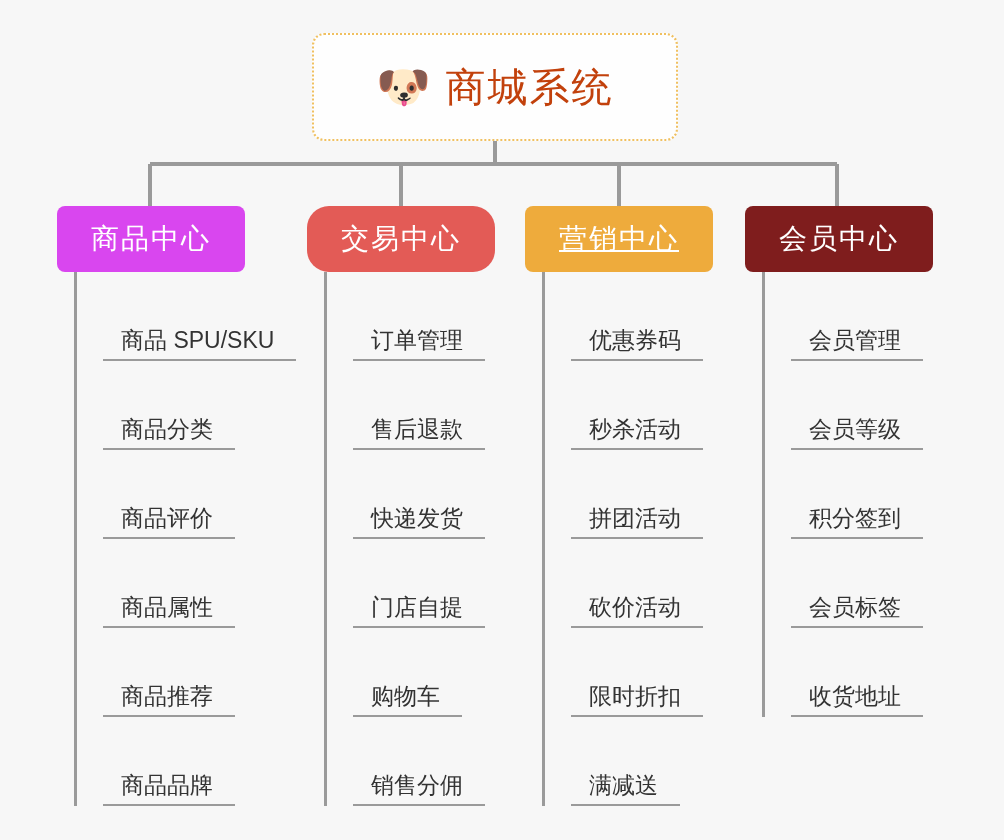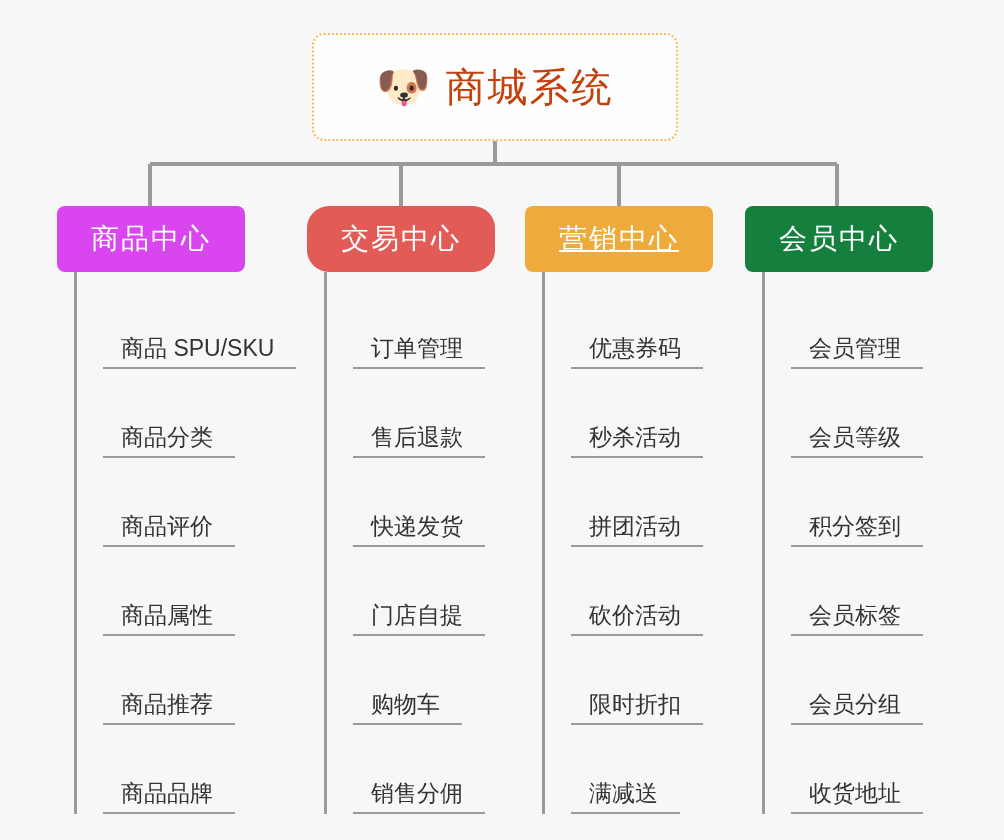--- a/index.html
+++ b/index.html
@@ -80,21 +80,21 @@
     justify-content: center;
     color: #ffffff;
     font-size: 28px;
     letter-spacing: 2px;
     white-space: nowrap;
   }
   .branch-items {
     position: relative;
     margin-left: 17px;
     border-left: 3px solid #9a9a9a;
-    padding-top: 8px;
+    padding-top: 0;
   }
   .leaf {
     position: relative;
     height: 89px;
     display: flex;
     align-items: flex-end;
     padding-left: 26px;
   }
   .leaf-inner {
     display: inline-block;
@@ -108,21 +108,21 @@
 
   
   .branch-0 { left: 57px;  width: 188px; }
   .branch-1 { left: 307px; width: 188px; }
   .branch-2 { left: 525px; width: 188px; }
   .branch-3 { left: 745px; width: 188px; }
 
   .branch-0 .branch-header { background: #d946ef; }
   .branch-1 .branch-header { background: #e35b56; border-radius: 22px; }
   .branch-2 .branch-header { background: #eeab3c; text-decoration: underline; }
-  .branch-3 .branch-header { background: #15803d; }
+  .branch-3 .branch-header { background: #7f1d1d; }
 </style>
 </head>
 <body>
 
 <div id="mindmap">
 
   <div class="root-node">
     <span class="root-emoji">🐶</span>
     <span class="root-title">商城系统</span>
   </div>
@@ -221,22 +221,19 @@
         <div class="leaf">
             <span class="leaf-inner">会员等级</span>
           </div>
         <div class="leaf">
             <span class="leaf-inner">积分签到</span>
           </div>
         <div class="leaf">
             <span class="leaf-inner">会员标签</span>
           </div>
         <div class="leaf">
-            <span class="leaf-inner">会员分组</span>
-          </div>
-        <div class="leaf">
             <span class="leaf-inner">收货地址</span>
           </div>
       </div>
     </div>
 
   </div>
 </div>
 
 </body></html>

